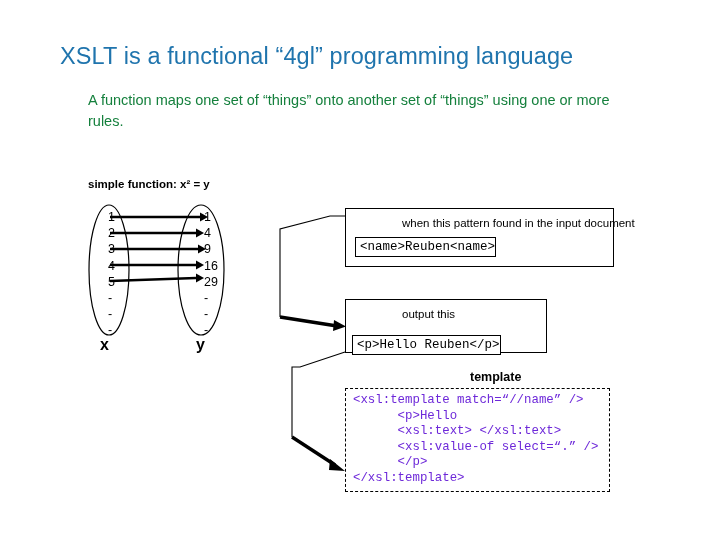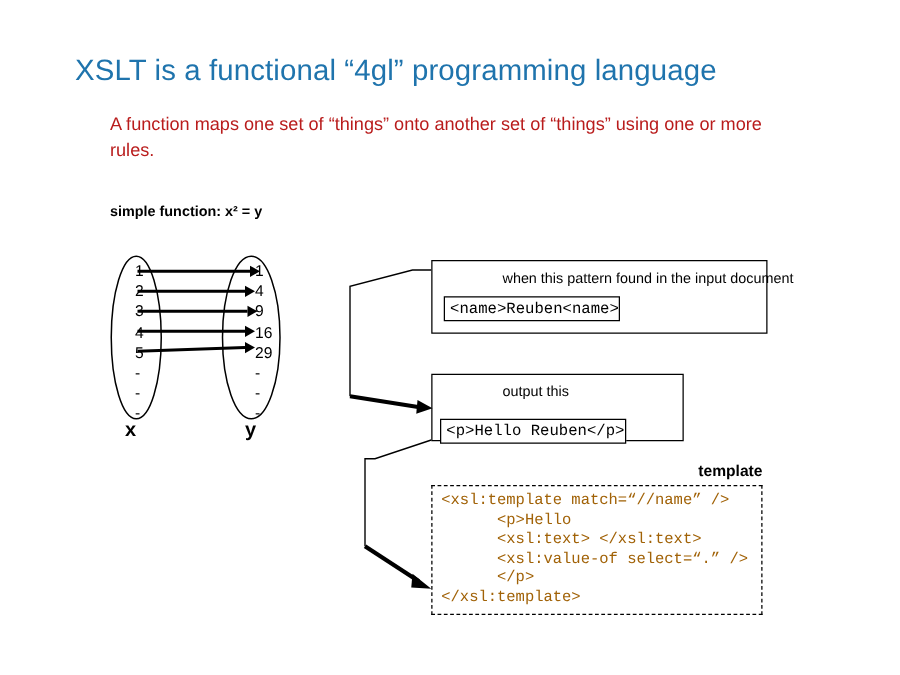--- a/index.html
+++ b/index.html
@@ -38,32 +38,32 @@
   }
 
   
   #subtitle {
     position: absolute;
     left: 88px;
     top: 90px;
     width: 560px;
     font-size: 14.5px;
     line-height: 21px;
-    color: #b91c1c;
+    color: #15803d;
   }
 
   
   .caption {
     position: absolute;
     font-size: 11.5px;
     font-weight: bold;
     color: #000;
     white-space: nowrap;
   }
-  #cap-left  { left: 88px;  top: 164px; }
+  #cap-left  { left: 88px;  top: 178px; }
   #cap-right { left: 378px; top: 182px; }
 
   
   #mapping {
     position: absolute;
     left: 88px;
     top: 200px;
     width: 250px;
     height: 160px;
   }
@@ -123,21 +123,21 @@
   }
   #chip-pattern { left: 9px;  top: 28px; }
   #chip-output  { left: 6px;  top: 35px; }
 
   
   #tpl-caption {
     position: absolute;
     left: 470px;
     top: 370px;
     width: 140px;
-    text-align: right;
+    text-align: left;
     font-size: 12.5px;
     font-weight: bold;
     color: #000;
     white-space: nowrap;
   }
   #box-template {
     position: absolute;
     left: 345px;
     top: 388px;
     width: 265px;
@@ -147,21 +147,21 @@
     background: #fff;
   }
   #tpl-code {
     position: absolute;
     left: 7px;
     top: 4px;
     font-family: "Liberation Mono", "DejaVu Sans Mono", monospace;
     font-size: 12.4px;
     line-height: 15.6px;
     white-space: pre;
-    color: #a16207;
+    color: #6d28d9;
   }
 
   
   #connectors {
     position: absolute;
     left: 0; top: 0;
     width: 720px; height: 540px;
     pointer-events: none;
   }
 </style>

